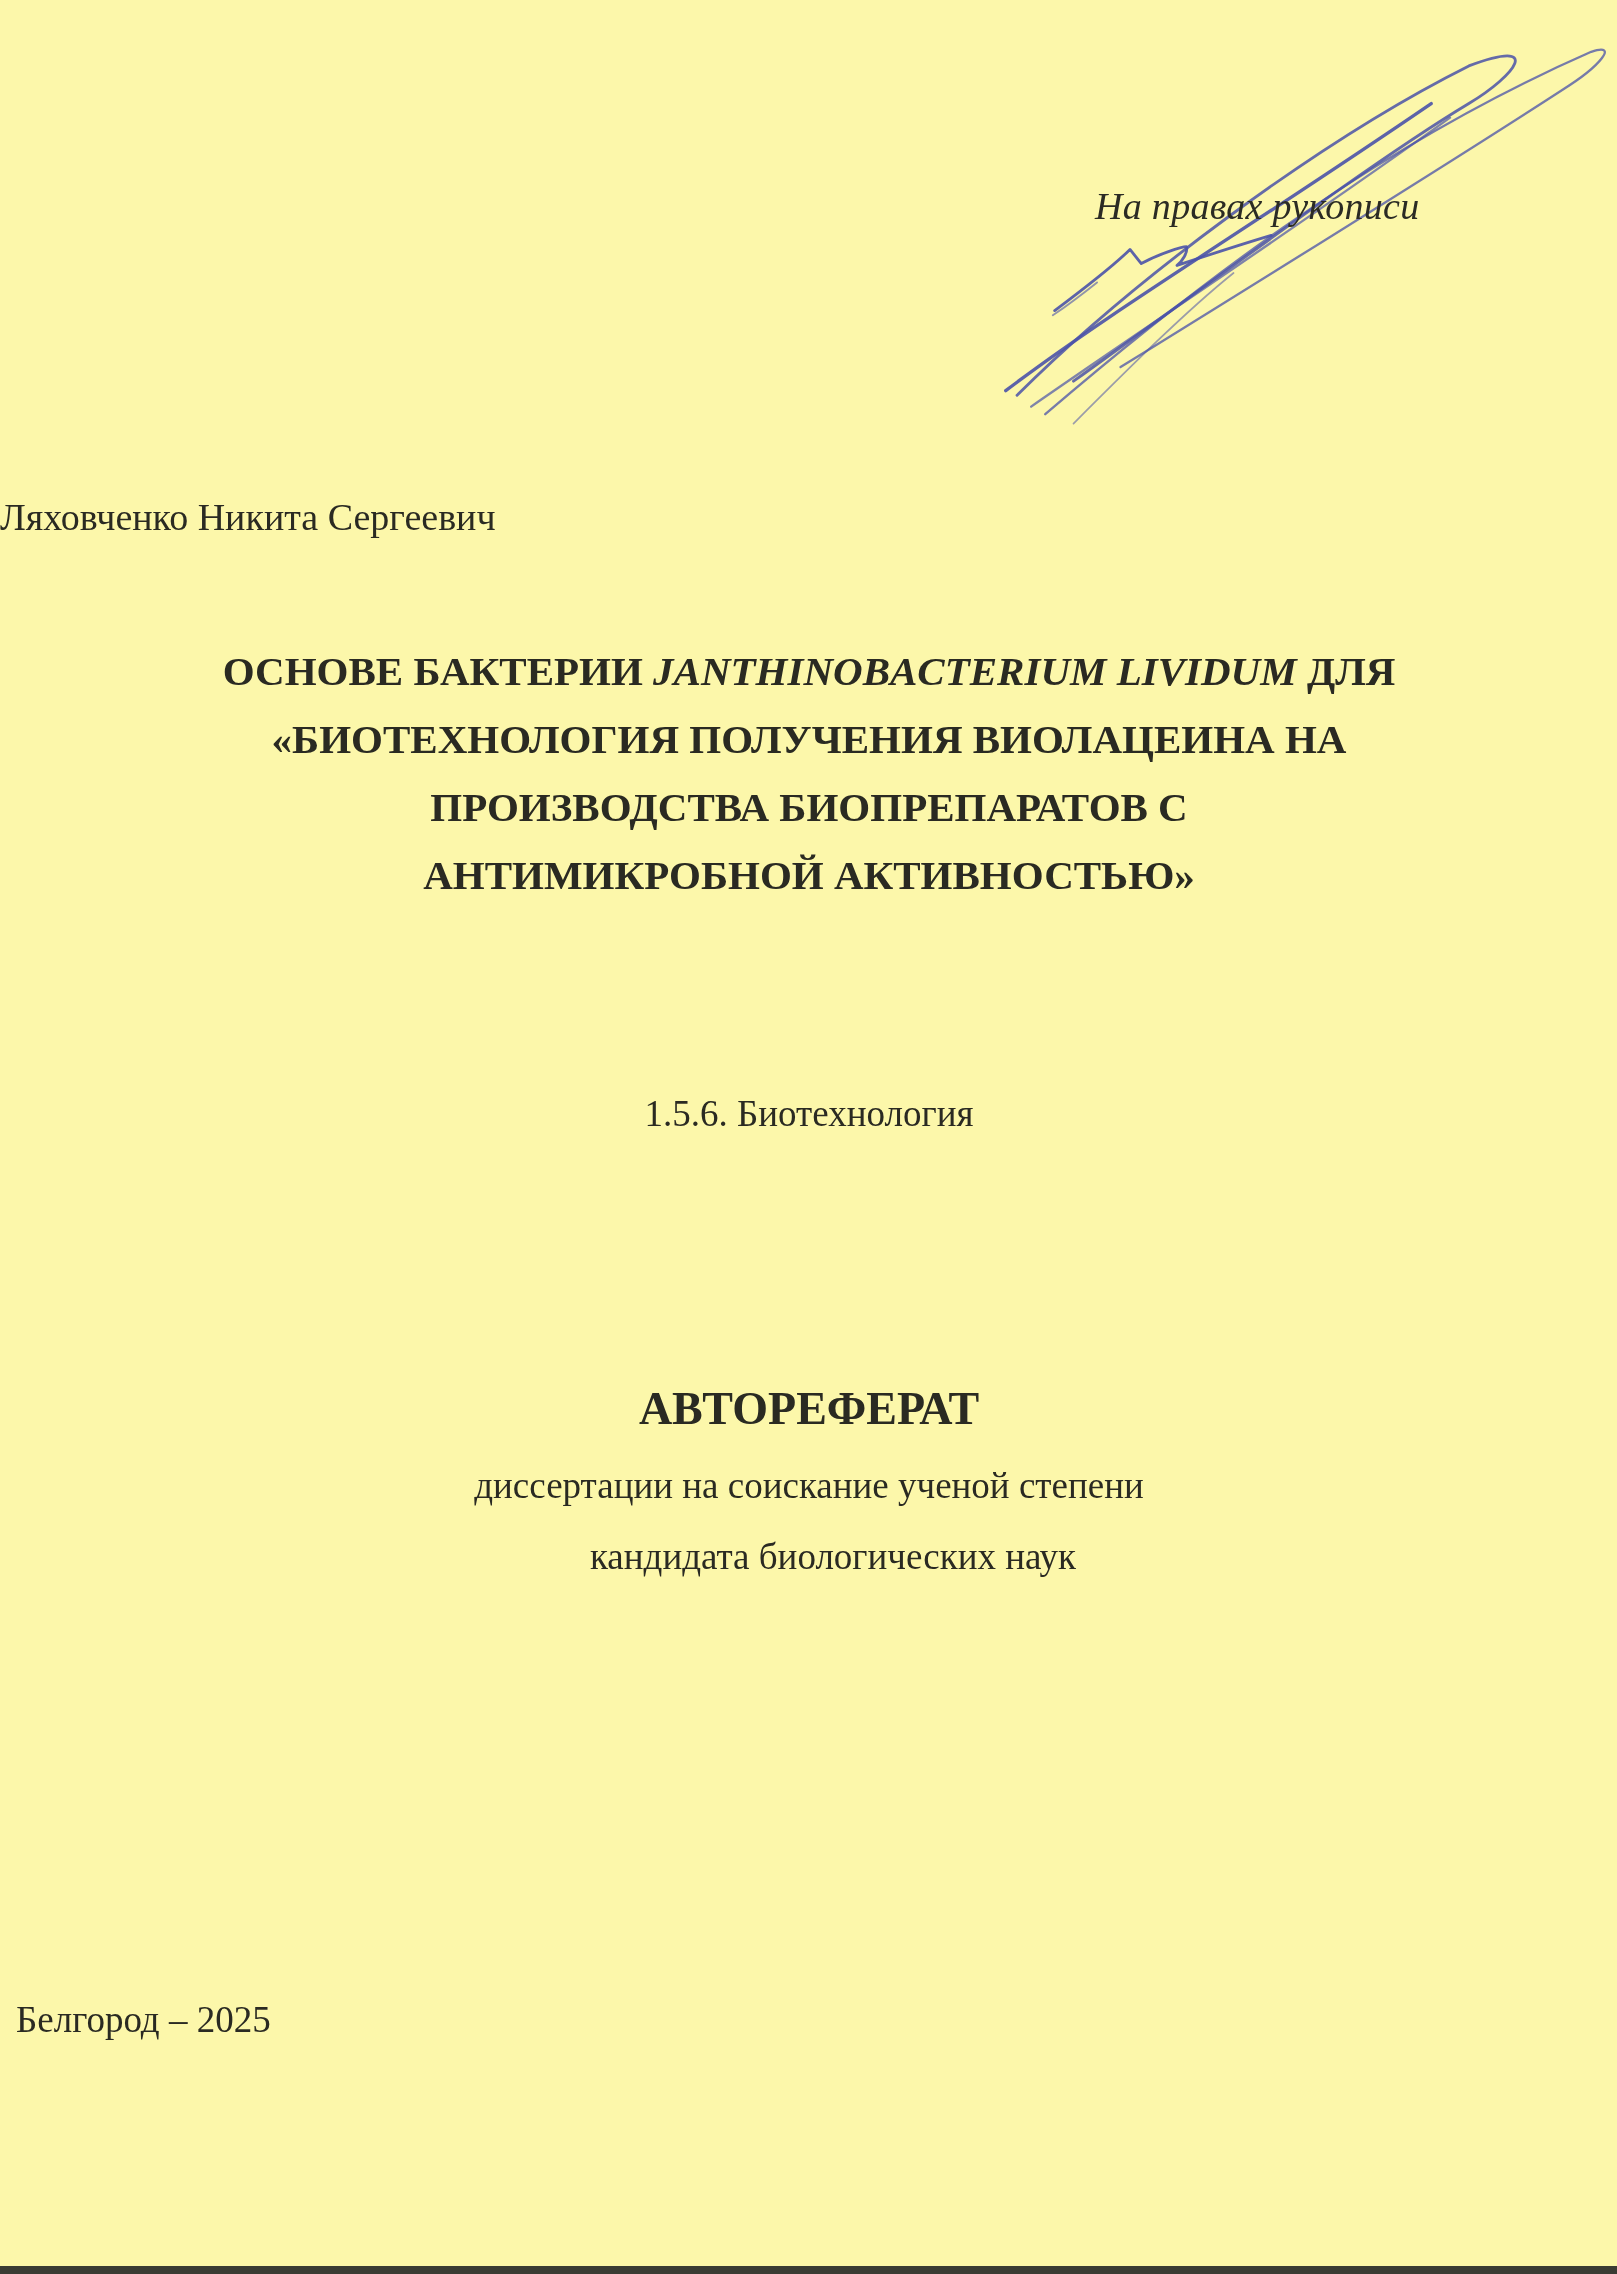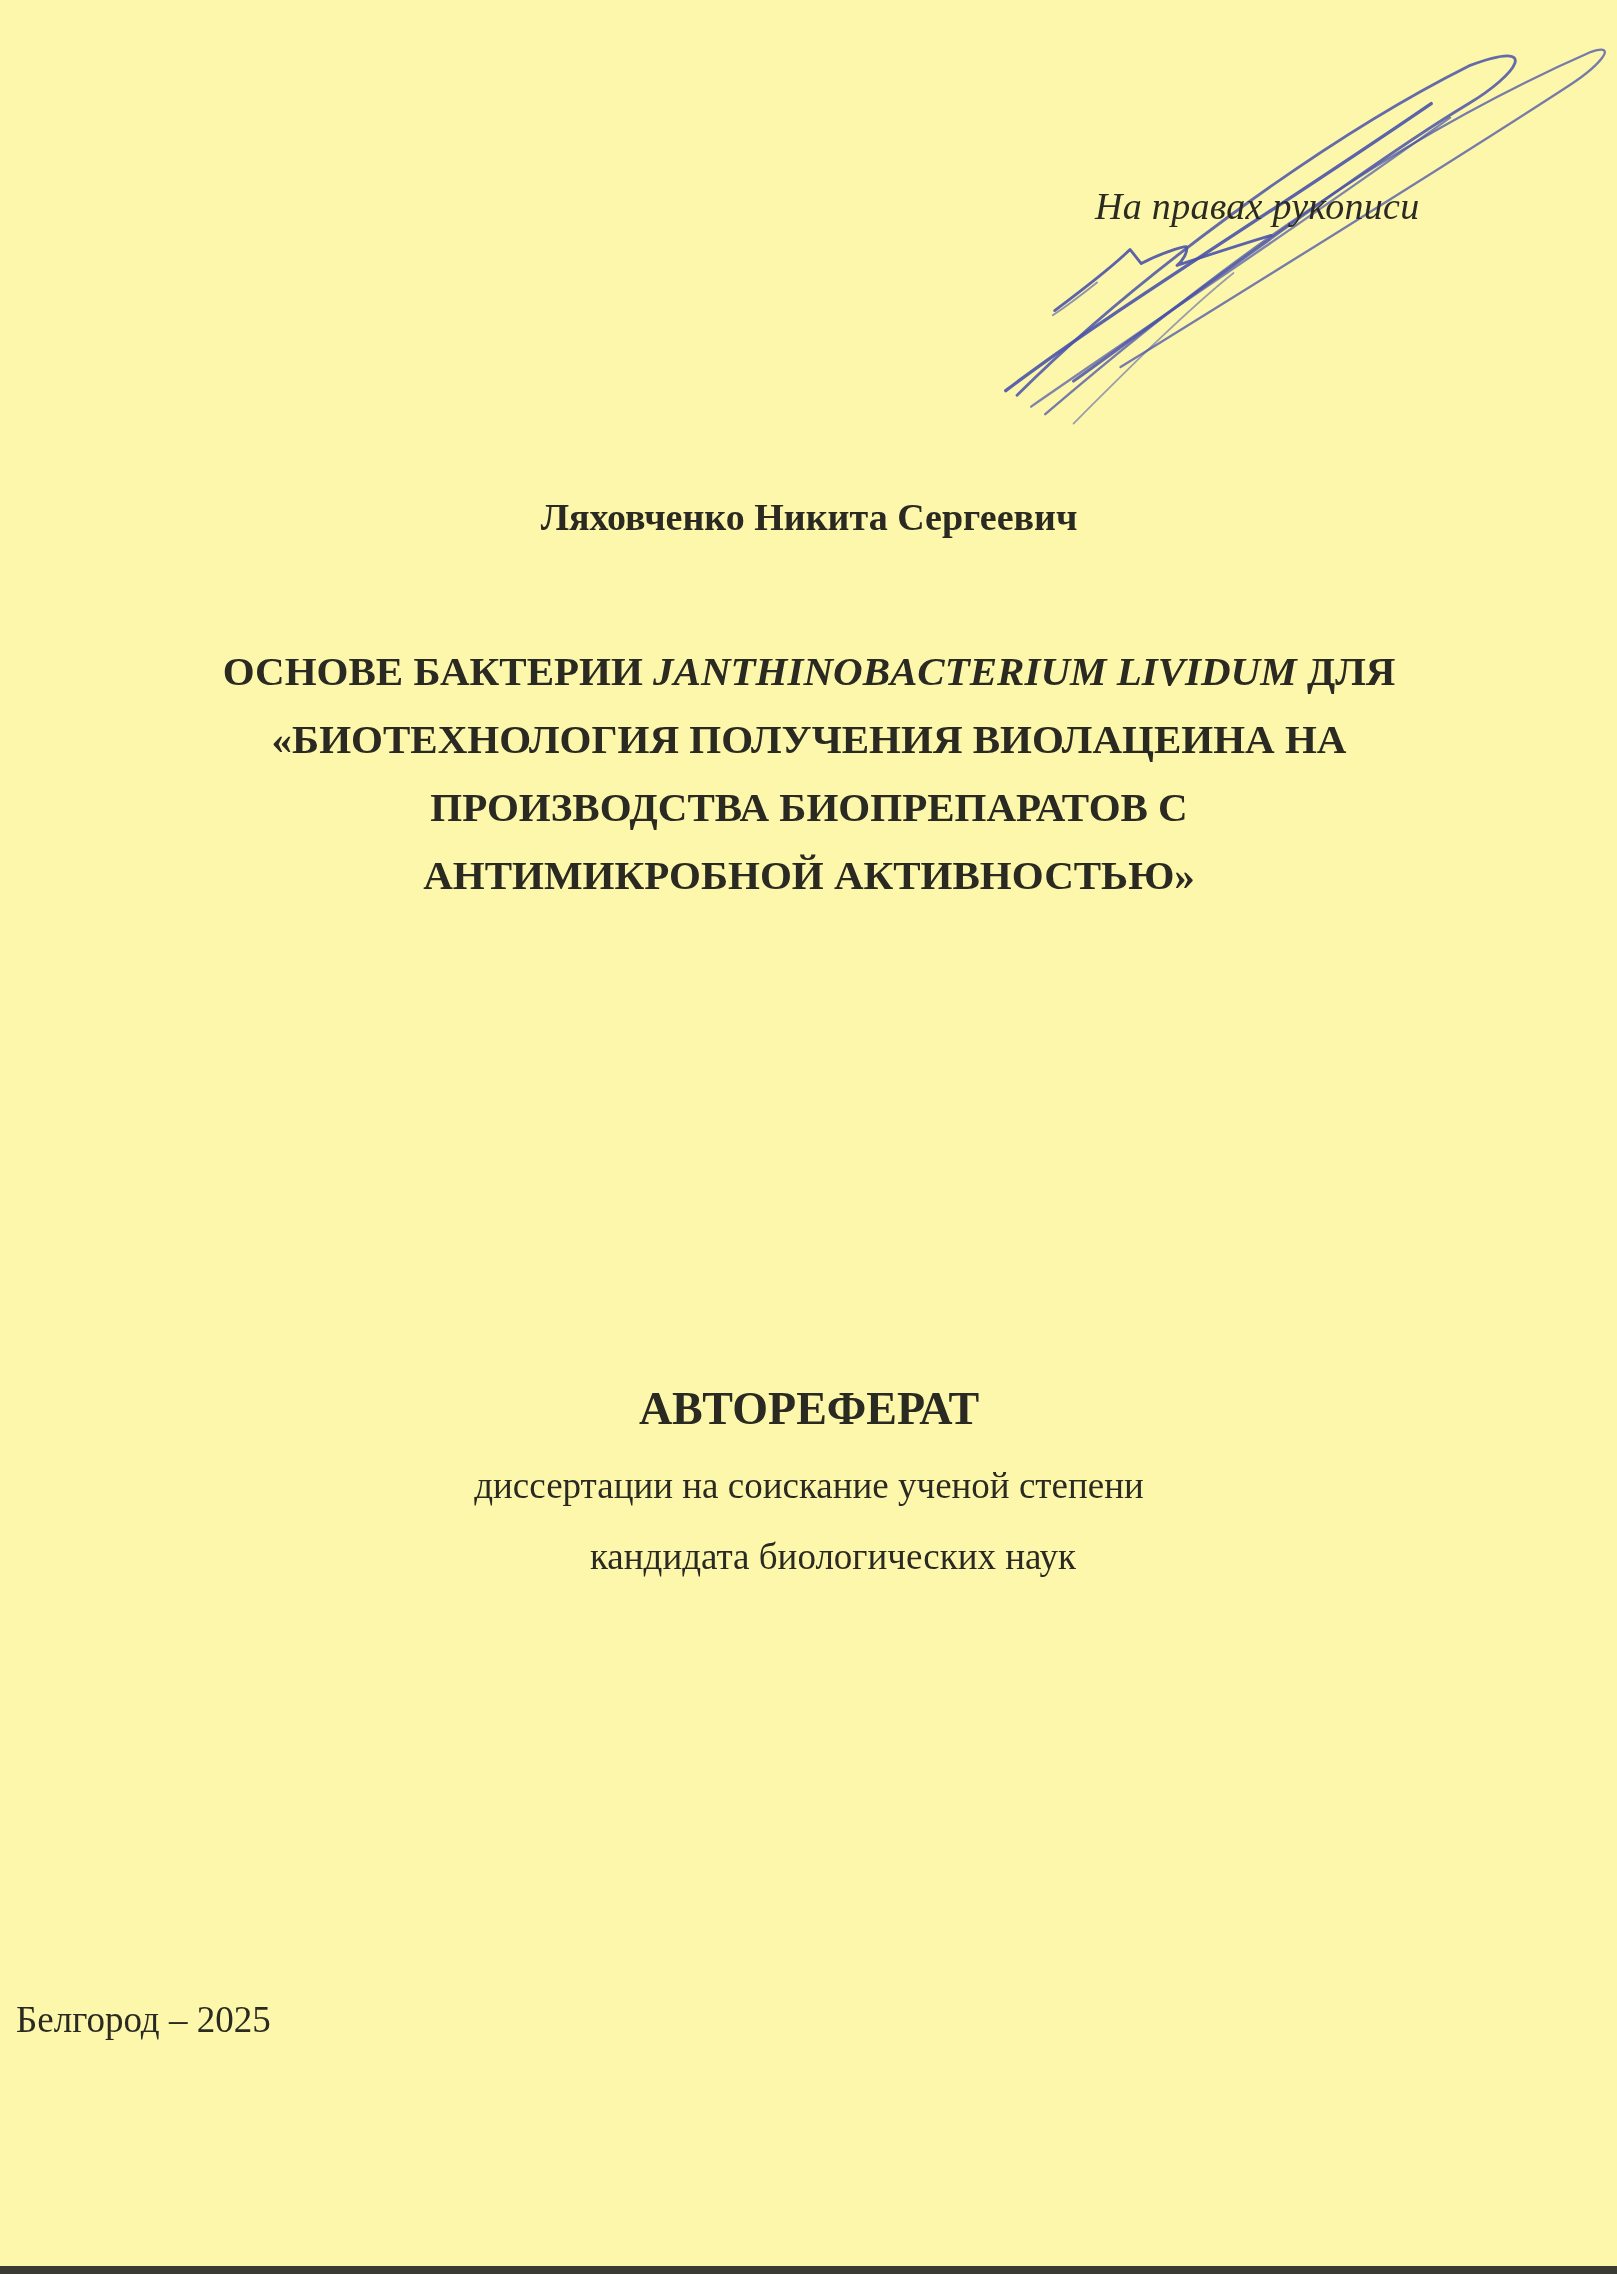--- a/index.html
+++ b/index.html
@@ -42,22 +42,21 @@
       top: 184px;
       font-style: italic;
       font-size: 38px;
       letter-spacing: 0.3px;
       color: #2b2b24;
     }
     .author {
       position: absolute;
       left: 0; width: 1618px;
       top: 495px;
-      text-align: center;
-      font-weight: bold;
+      font-weight: normal;
       font-size: 38px;
     }
     .title-block {
       position: absolute;
       left: 0; width: 1618px;
       top: 637px;
       text-align: center;
       font-weight: bold;
       font-size: 41px;
       line-height: 68px;
@@ -134,20 +133,21 @@
       <span>«БИОТЕХНОЛОГИЯ ПОЛУЧЕНИЯ ВИОЛАЦЕИНА НА</span>
     </span>
     <span class="title-line">
       <span>ПРОИЗВОДСТВА БИОПРЕПАРАТОВ С</span>
     </span>
     <span class="title-line">
       <span>АНТИМИКРОБНОЙ АКТИВНОСТЬЮ»</span>
     </span>
   </div>
 
+  <div class="specialty">1.5.6. Биотехнология</div>
 
   <div class="doc-type">АВТОРЕФЕРАТ</div>
 
   <div class="degree-line l1">диссертации на соискание ученой степени</div>
 
   <div class="degree-line l2">кандидата биологических наук</div>
 
   <div class="place-year">Белгород – 2025</div>
 </div>
 

